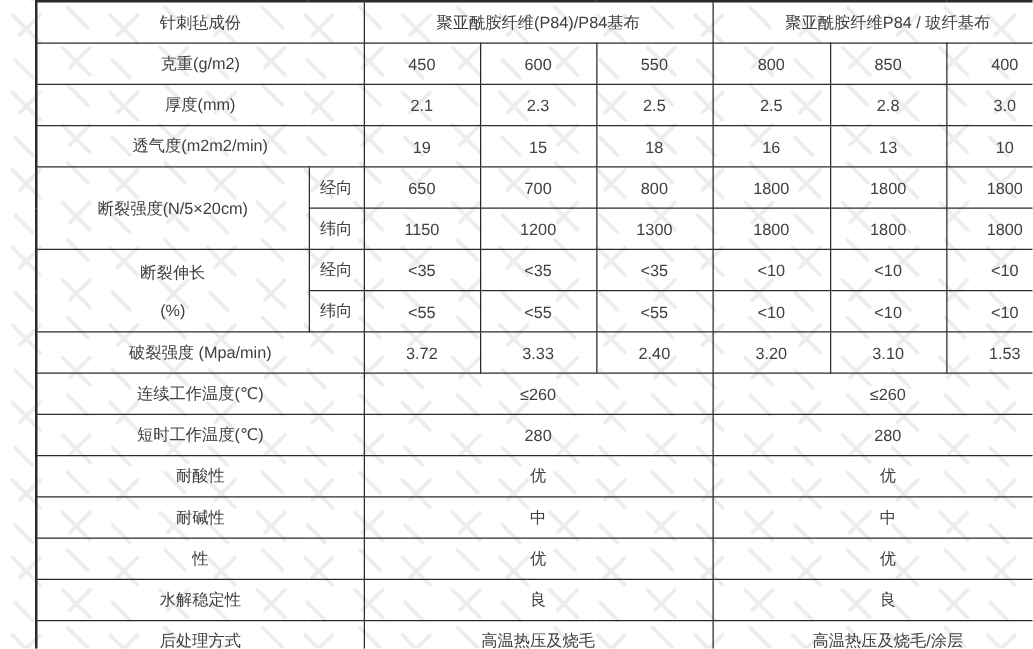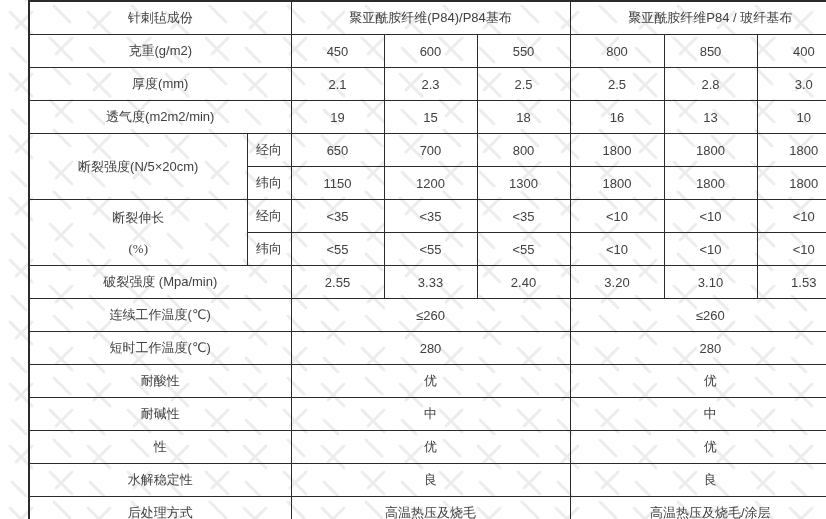--- a/index.html
+++ b/index.html
@@ -42,21 +42,20 @@
     font-size: 13px;
     color: #404040;
     padding: 0 2px;
     height: 32px;
     background: transparent;
     overflow: hidden;
     white-space: nowrap;
   }
   td.two-line {
     white-space: normal;
-    font-family: Liberation Serif, serif;
   }
   .two-line .line {
     display: block;
     line-height: 31px;
   }
 </style>
 </head>
 <body>
 
 <div class="stage">
@@ -164,21 +163,21 @@
       <td>&lt;55</td>
       <td>&lt;55</td>
       <td>&lt;55</td>
       <td>&lt;10</td>
       <td>&lt;10</td>
       <td>&lt;10</td>
     </tr>
 
     <tr>
       <td colspan="2">破裂强度 (Mpa/min)</td>
-      <td>2.55</td>
+      <td>3.72</td>
       <td>3.33</td>
       <td>2.40</td>
       <td>3.20</td>
       <td>3.10</td>
       <td>1.53</td>
     </tr>
 
     <tr>
       <td colspan="2">连续工作温度(℃)</td>
       <td colspan="3">≤260</td>

